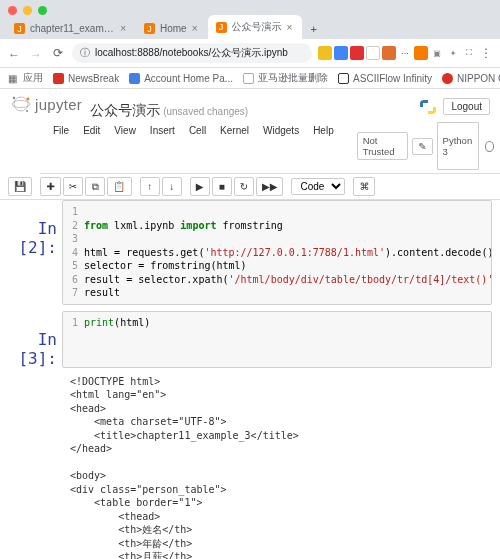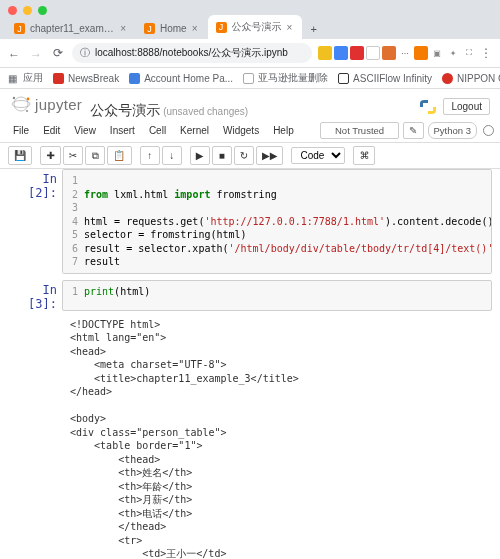--- a/index.html
+++ b/index.html
@@ -31,39 +31,39 @@
 .jh { padding: 4px 10px 0; display: flex; align-items: center; justify-content: space-between; }
 .jlogo { display: flex; align-items: center; gap: 3px; }
 .jorbit { width: 22px; height: 22px; position: relative; }
 .jorbit svg { width: 22px; height: 22px; }
 .jtext { font-size: 15px; color: #757575; font-weight: 400; letter-spacing: 0.3px; }
 .nbname { font-size: 14px; color: #333; margin-left: 8px; }
 .nbstat { font-size: 10px; color: #999; margin-left: 3px; }
 .jh-right { display: flex; align-items: flex-start; gap: 6px; }
 .pylogo { width: 18px; height: 18px; }
 .logout { border: 1px solid #ccc; padding: 2px 7px; font-size: 10px; color: #333; border-radius: 2px; cursor: pointer; background: #fff; }
-.menus { display: flex; gap: 4px; padding: 2px 6px 0; border-bottom: 1px solid #ddd; justify-content: space-between; }
+.menus { display: flex; gap: 16px; padding: 2px 6px 0; border-bottom: 1px solid #ddd; justify-content: space-between; margin-left: 40px; }
 .menus-l { display: flex; }
 .menus-r { display: flex; align-items: center; gap: 4px; padding-bottom: 3px; }
 .mitem { padding: 3px 7px; font-size: 10px; color: #333; cursor: pointer; }
-.trust { font-size: 9.5px; color: #555; padding: 2px 14px; border: 1px solid #ccc; border-radius: 2px; cursor: pointer; }
+.trust { font-size: 9.5px; color: #555; padding: 2px 5px; border: 1px solid #ccc; border-radius: 2px; cursor: pointer; }
 .pen { font-size: 10px; color: #555; padding: 2px 5px; border: 1px solid #ccc; border-radius: 2px; cursor: pointer; }
-.kern { font-size: 9.5px; color: #555; padding: 2px 5px; border: 1px solid #ccc; border-radius: 7px; cursor: pointer; }
+.kern { font-size: 9.5px; color: #555; padding: 12px 5px; border: 1px solid #ccc; border-radius: 1px; cursor: pointer; }
 .kind { width: 11px; height: 11px; border: 1px solid #888; border-radius: 50%; margin-left: 2px; }
 
 
 .tb { display: flex; align-items: center; gap: 2px; padding: 3px 8px; border-bottom: 1px solid #ddd; }
 .tbb { border: 1px solid #ccc; background: #fff; padding: 2px 5px; font-size: 10px; color: #333; border-radius: 2px; cursor: pointer; min-width: 20px; text-align: center; line-height: 13px; }
 .tbsep { width: 4px; }
 .tbsel { border: 1px solid #ccc; font-size: 10px; padding: 1px 4px; border-radius: 2px; background: #fff; }
 
 
 .nb { padding: 6px 8px 0; overflow: hidden; }
 .cell { display: flex; margin-bottom: 2px; }
-.prompt { width: 54px; text-align: right; font-family: Menlo, Monaco, monospace; font-size: 12px; padding: 3px 5px 0 0; color: #303F9F; flex-shrink: 0; }
+.prompt { width: 54px; text-align: right; font-family: Menlo, Monaco, monospace; font-size: 16px; padding: 3px 5px 0 0; color: #303F9F; flex-shrink: 0; margin-top: 16px; }
 .prompt.out { color: #D84315; }
 .cbody { flex: 1; border: 1px solid #cfcfcf; border-radius: 2px; padding: 4px 5px; font-family: Menlo, Monaco, monospace; font-size: 10px; line-height: 1.35; background: #f7f7f7; overflow-x: auto; }
 .cbody.plain { border: none; background: transparent; padding: 3px 5px; }
 .ln { display: flex; white-space: pre; }
 .gut { width: 16px; text-align: right; color: #999; padding-right: 6px; flex-shrink: 0; user-select: none; }
 .cd { white-space: pre; }
 .kw { color: #008000; font-weight: bold; }
 .str { color: #BA2121; }
 .bi { color: #008000; }
 .outtxt { font-family: Menlo, Monaco, monospace; font-size: 10px; line-height: 1.35; white-space: pre; color: #333; padding-left: 3px; }
@@ -214,21 +214,21 @@
   <span class="tbsep"></span>
   <span class="tbb">⌘</span>
 </div>
 
 <div class="nb">
 
   <div class="cell" style="margin-top:-6px">
     <div class="prompt">In [2]:</div>
     <div class="cbody">
       <div class="ln"><span class="gut">1</span></div>
-      <div class="ln"><span class="gut">2</span><span class="cd"><span class="kw">from</span><span> lxml.html </span><span class="kw">import</span><span> fromstring</span></span></div>
+      <div class="ln"><span class="gut">2</span><span class="cd"><span class="kw">from</span><span> lxml.ipynb </span><span class="kw">import</span><span> fromstring</span></span></div>
       <div class="ln"><span class="gut">3</span><span class="cd"></span></div>
       <div class="ln"><span class="gut">4</span><span class="cd"><span>html = requests.get(</span><span class="str">'http://127.0.0.1:7788/1.html'</span><span>).content.decode()</span></span></div>
       <div class="ln"><span class="gut">5</span><span class="cd">selector = fromstring(html)</span></div>
       <div class="ln"><span class="gut">6</span><span class="cd"><span>result = selector.xpath(</span><span class="str">'/html/body/div/table/tbody/tr/td[4]/text()'</span></span></div>
       <div class="ln"><span class="gut">7</span><span class="cd">result</span></div>
     </div>
   </div>
 
 
   <div class="cell" style="margin-top:6px">

